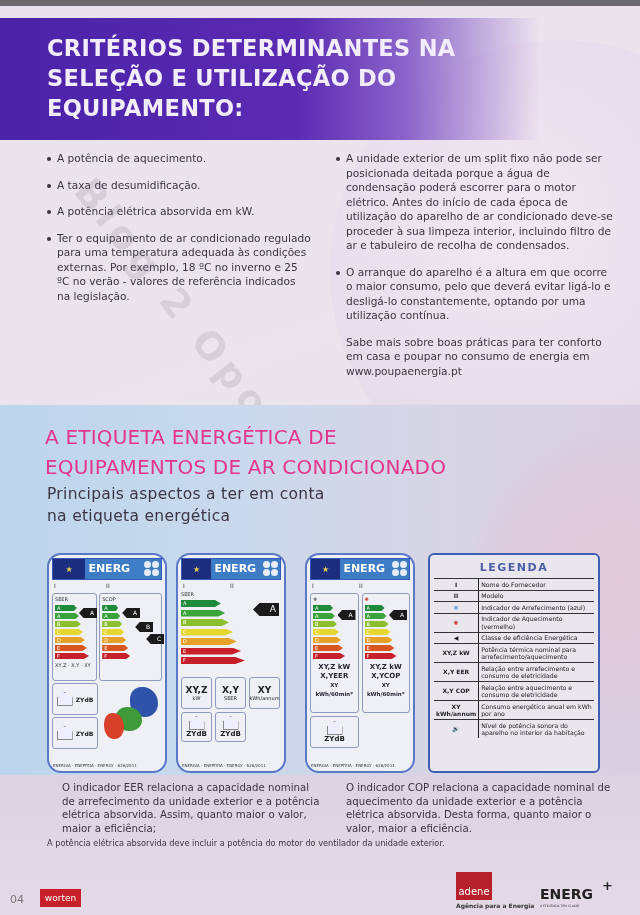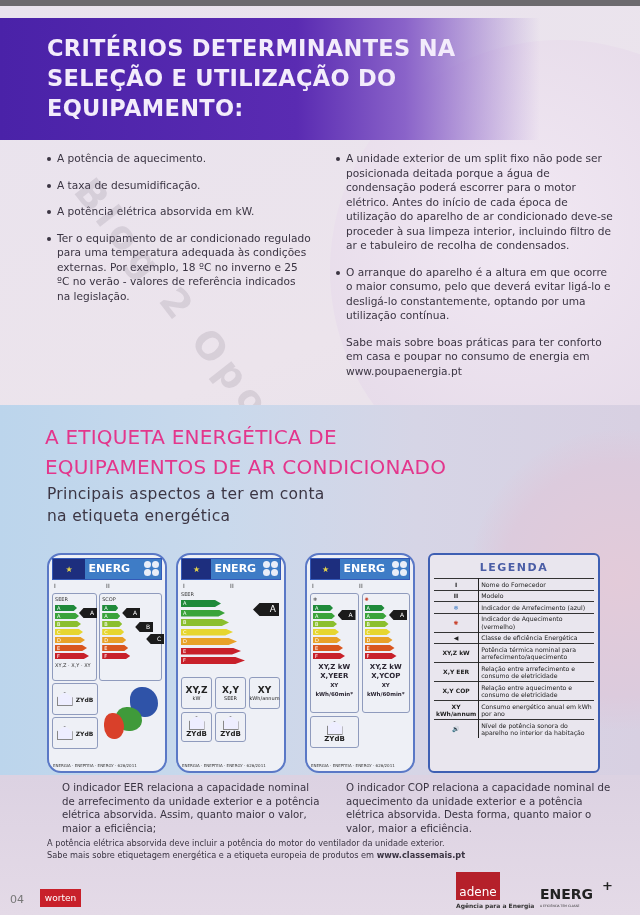--- a/index.html
+++ b/index.html
@@ -96,21 +96,21 @@
   .legend-table td.k { width: 30px; text-align: center; font-weight: bold; font-size: 6px; border-right: 1.5px solid #222; }
 
   .desc { position: absolute; font-size: 10.2px; line-height: 13.5px; color: #3a3442; }
   .desc-left { left: 62px; top: 781px; width: 260px; }
   .desc-right { left: 346px; top: 781px; width: 270px; }
   .footnote { position: absolute; left: 47px; top: 837px; width: 560px; font-size: 8.2px; line-height: 12px; color: #3a3442; }
   .footnote b { font-weight: bold; }
 
   .page-num { position: absolute; left: 10px; top: 893px; font-size: 11px; color: #777; }
   .worten { position: absolute; left: 40px; top: 889px; width: 41px; height: 18px; background: #c8202a; color: #fff; font-size: 9px; line-height: 18px; text-align: center; }
-  .adene { position: absolute; left: 456px; top: 872px; width: 44px; height: 28px; background: #b5202a; color: #fff; font-size: 12px; line-height: 40px; text-align: center; }
+  .adene { position: absolute; left: 456px; top: 872px; width: 36px; height: 28px; background: #b5202a; color: #fff; font-size: 10px; line-height: 40px; text-align: center; }
   .adene-sub { position: absolute; left: 456px; top: 902px; font-size: 6px; color: #333; font-weight: bold; }
   .classe { position: absolute; left: 540px; top: 886px; font-size: 14px; font-weight: bold; color: #222; }
   .classe-plus { position: absolute; left: 602px; top: 878px; font-size: 13px; font-weight: bold; color: #222; }
   .classe-sub { position: absolute; left: 540px; top: 904px; font-size: 3px; color: #333; }
   .watermark { position: absolute; left: 100px; top: 170px; font-size: 38px; font-weight: bold; color: rgba(120,110,130,0.18); transform: rotate(52deg); transform-origin: left top; white-space: nowrap; letter-spacing: 6px; }
 </style>
 </head>
 <body>
 
 <div class="page">
@@ -382,21 +382,20 @@
             <td>Nível de potência sonora do aparelho no interior da habitação</td>
           </tr>
     </tbody>
       </table>
   </div>
 
   <p class="desc desc-left">O indicador EER relaciona a capacidade nominal de arrefecimento da unidade exterior e a potência elétrica absorvida. Assim, quanto maior o valor, maior a eficiência;</p>
   <p class="desc desc-right">O indicador COP relaciona a capacidade nominal de aquecimento da unidade exterior e a potência elétrica absorvida. Desta forma, quanto maior o valor, maior a eficiência.</p>
   <div class="footnote">
     <div>A potência elétrica absorvida deve incluir a potência do motor do ventilador da unidade exterior.</div>
-    <div><span>Sabe mais sobre etiquetagem energética e a etiqueta europeia de produtos em </span><b>www.classemais.pt</b></div>
   </div>
 
   <div class="page-num">04</div>
   <div class="worten">worten</div>
   <div class="adene">adene</div>
   <div class="adene-sub">Agência para a Energia</div>
   <div class="classe">ENERG</div>
   <div class="classe-plus">+</div>
   <div class="classe-sub">A EFICIÊNCIA TEM CLASSE</div>
 </div>

